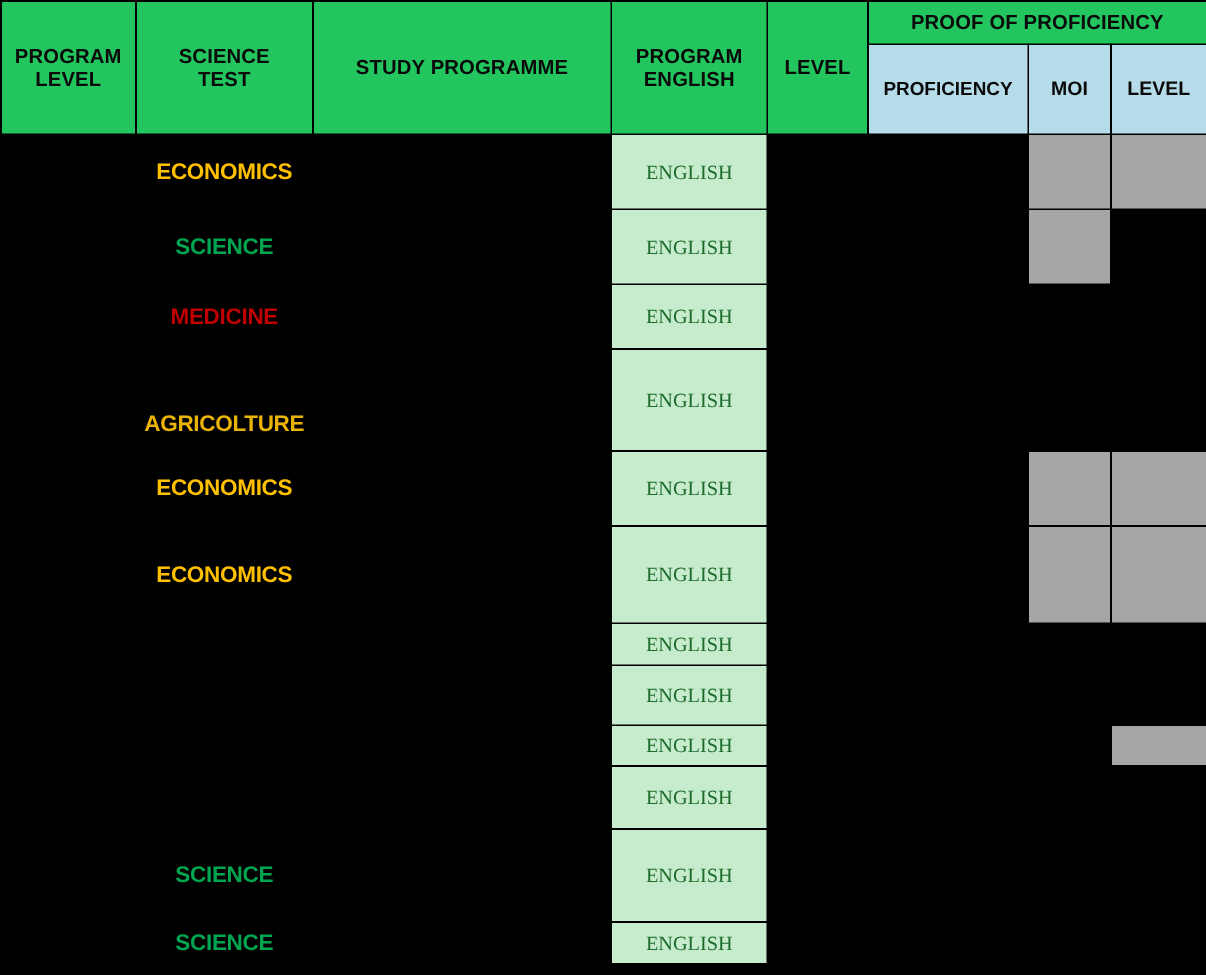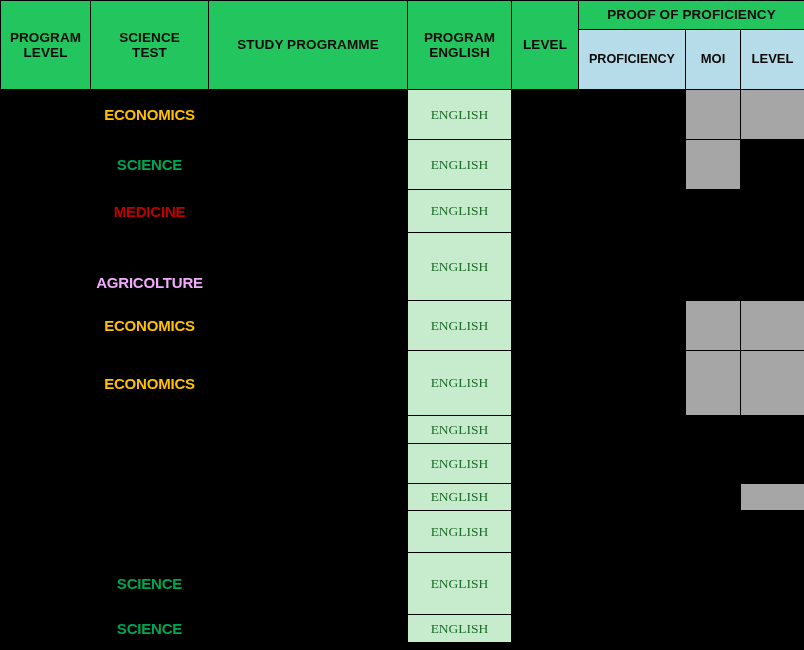--- a/index.html
+++ b/index.html
@@ -161,21 +161,21 @@
           <td class="cell"></td>
           <td class="cell-lang">ENGLISH</td>
           <td class="cell"></td>
           <td class="cell"></td>
           <td class="cell"></td>
           <td class="cell"></td>
         </tr>
         <tr style="height: 68px;">
           <td class="cell"></td>
           <td class="cell">
-            <span class="area-text" style="color: #f0abfc; margin-top: 32px;">AGRICOLTURE</span>
+            <span class="area-text" style="color: #eab308; margin-top: 32px;">AGRICOLTURE</span>
           </td>
           <td class="cell"></td>
           <td class="cell-lang">ENGLISH</td>
           <td class="cell"></td>
           <td class="cell"></td>
           <td class="cell"></td>
           <td class="cell"></td>
         </tr>
         <tr style="height: 50px;">
           <td class="cell"></td>

